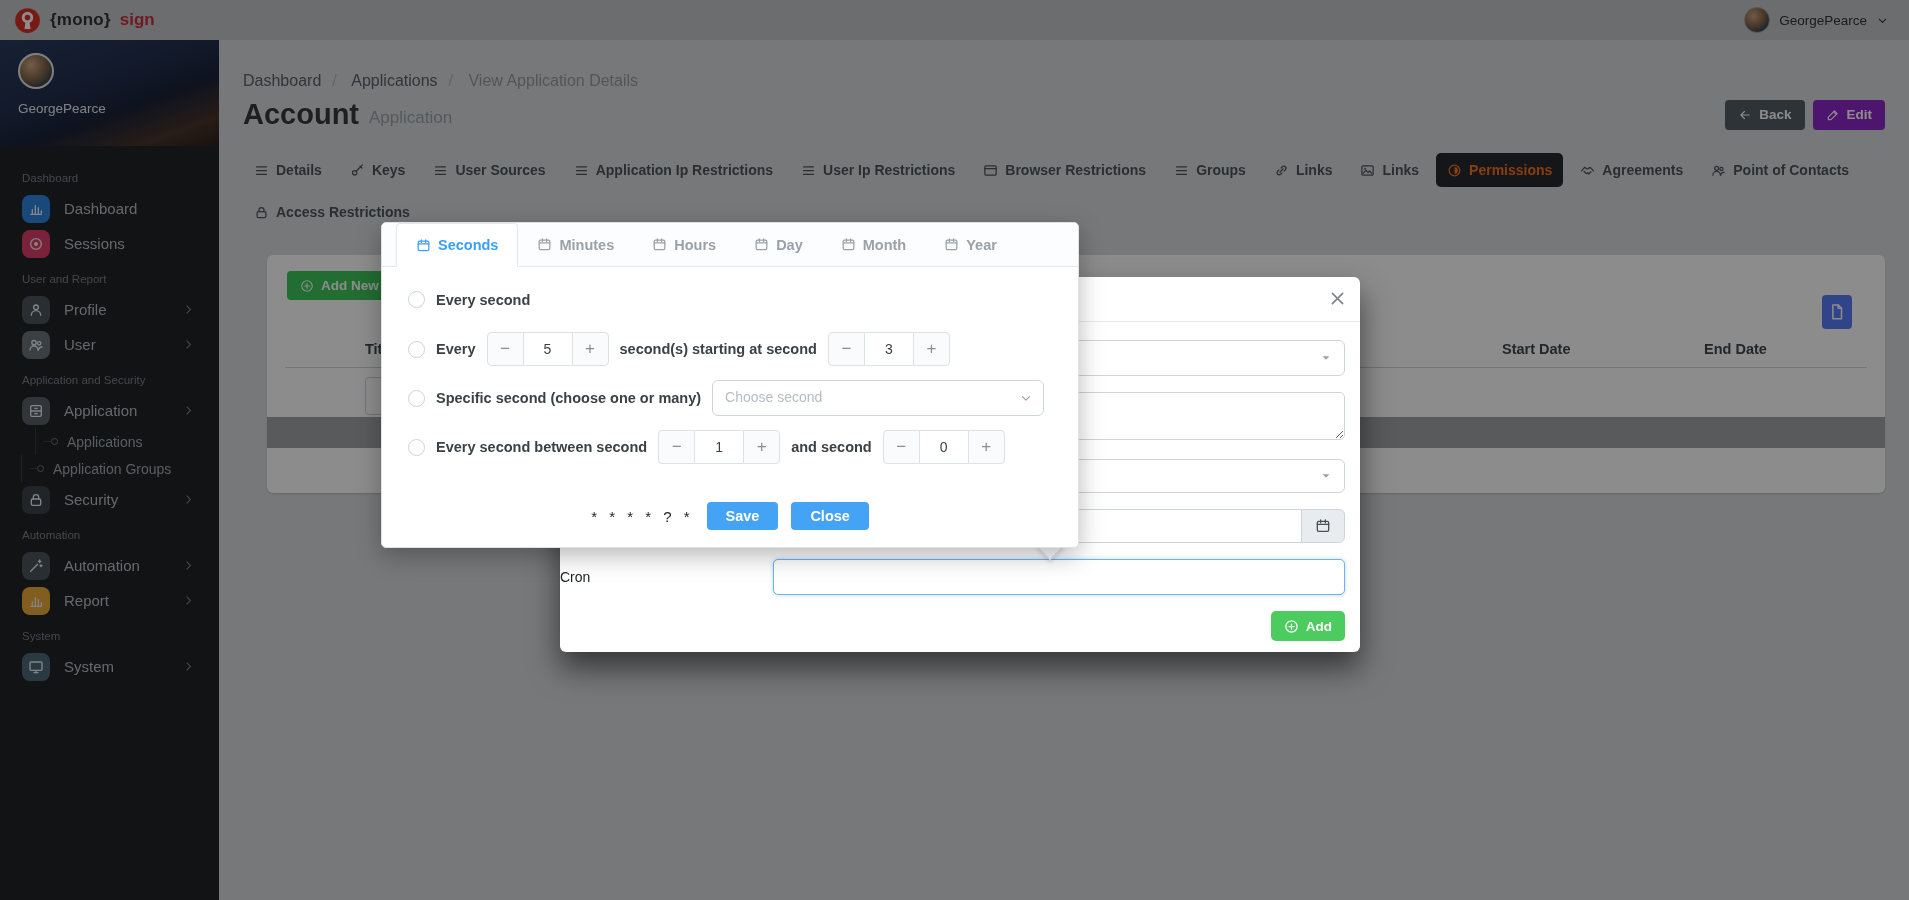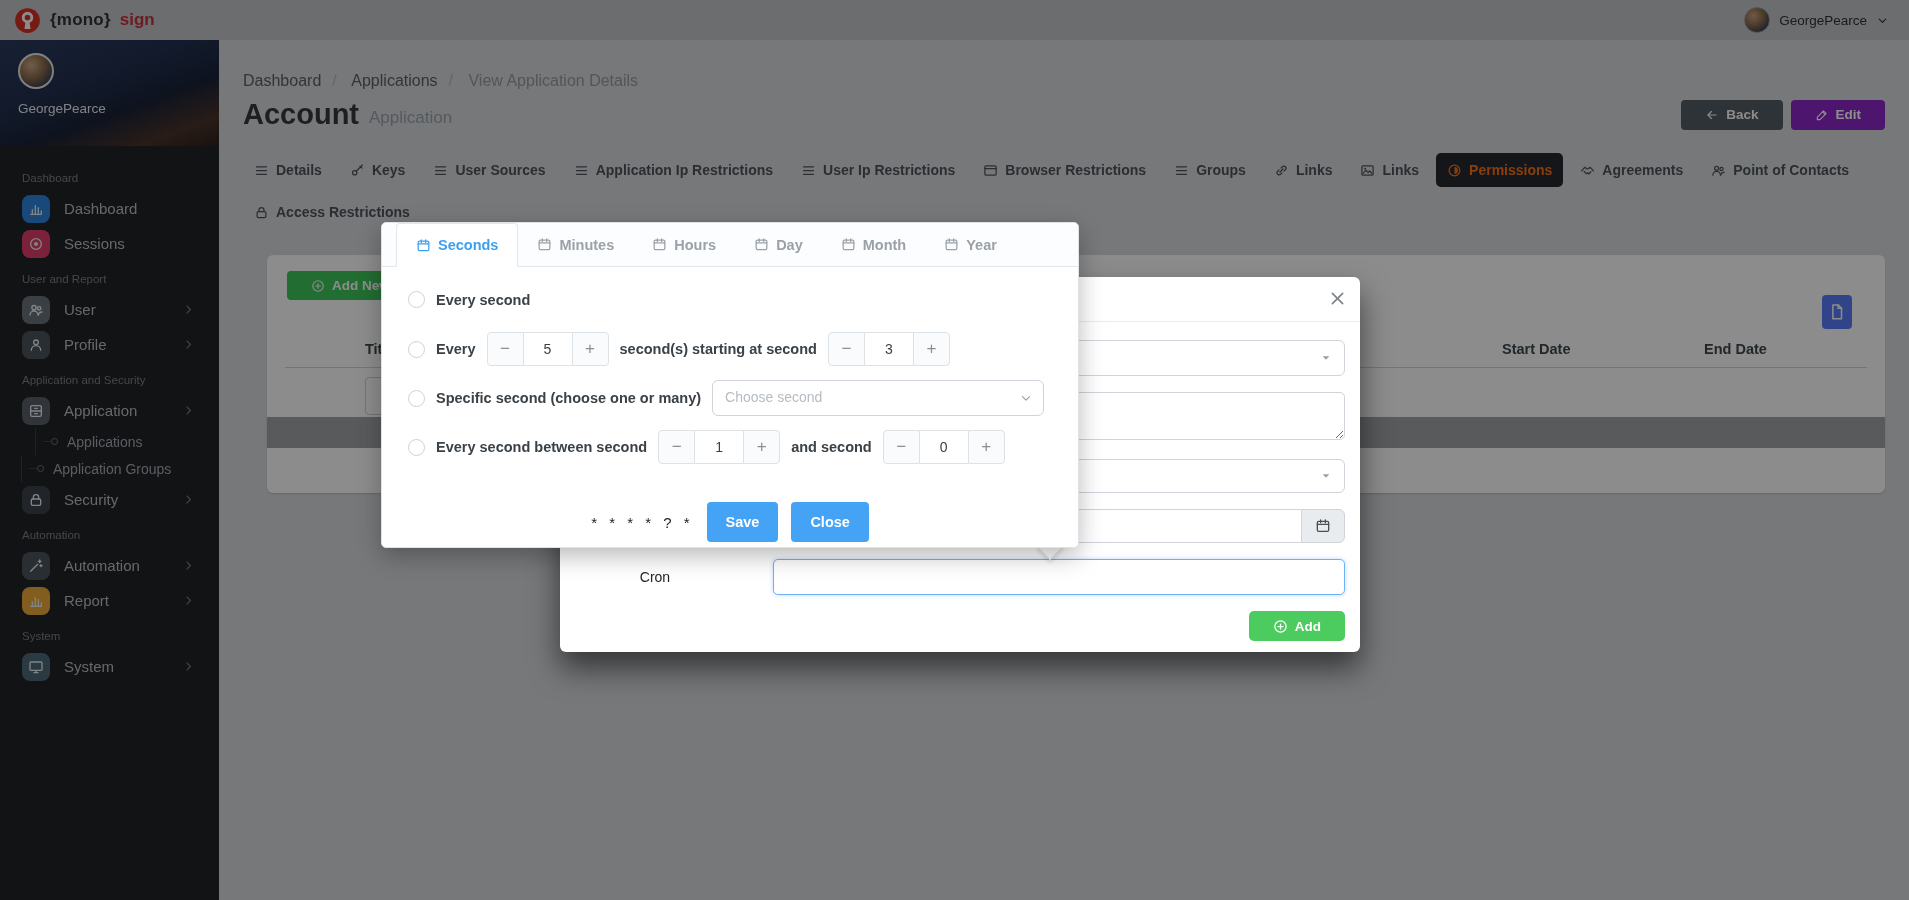--- a/index.html
+++ b/index.html
@@ -39,21 +39,21 @@
   
   .content{ position:absolute; left:219px; top:40px; right:0; bottom:0; padding:0 24px; }
   .breadcrumb{ padding-top:32px; font-size:16px; color:#59626a; }
   .crumb{ cursor:pointer; }
   .crumb:not(:last-of-type)::after{ content:"/"; margin:0 11px; color:#b2b8bd; }
   .crumb:last-of-type{ color:#959ca3; cursor:default; }
   .title-row{ display:flex; align-items:center; margin-top:8px; }
   .page-title{ font-size:29px; font-weight:700; color:#35393e; }
   .page-subtitle{ font-size:17px; color:#9aa3ab; margin-left:10px; position:relative; top:3px; }
   .title-actions{ margin-left:auto; display:flex; gap:8px; }
-  .btn{ display:inline-flex; align-items:center; gap:7px; border:none; border-radius:4px; font-family:inherit; font-weight:700; font-size:13.5px; color:#fff; padding:0 24px; height:30px; cursor:pointer; }
+  .btn{ display:inline-flex; align-items:center; gap:7px; border:none; border-radius:4px; font-family:inherit; font-weight:700; font-size:13.5px; color:#fff; padding:0 13px; height:30px; cursor:pointer; }
   .btn .bicon{ width:14px; height:14px; }
   .btn-back{ background:#555e66; }
   .btn-edit{ background:#8f27c9; }
 
   .tabs{ margin-top:22px; display:flex; flex-wrap:wrap; gap:8px 6px; max-width:1660px; }
   .tab{ display:flex; align-items:center; gap:7px; padding:9px 11px; font-size:14px; font-weight:700; color:#4d555c; border-radius:5px; cursor:pointer; white-space:nowrap; }
   .tab-icon{ width:15px; height:15px; }
   .tab[data-active="true"]{ background:#26292e; color:#f97316; }
 
   
@@ -67,21 +67,21 @@
   .stripe-row{ position:absolute; left:0; right:0; top:162px; height:31px; background:#a2a5a8; }
 
   
   .overlay{ position:absolute; inset:0; background:rgba(0,0,0,.45); z-index:50; }
 
   
   .modal{ position:absolute; left:560px; top:277px; width:800px; height:375px; background:#fff; border-radius:6px; z-index:60; box-shadow:0 16px 30px rgba(0,0,0,.55); }
   .modal-header{ height:45px; border-bottom:1px solid #e9ecef; position:relative; }
   .modal-close{ position:absolute; right:13px; top:12px; width:19px; height:19px; color:#7a8188; cursor:pointer; background:none; border:none; padding:0; }
   .m-row{ display:flex; align-items:center; margin-right:15px; }
-  .m-label{ width:213px; text-align:center; padding-right:23px; font-size:14px; color:#212529; flex:none; }
+  .m-label{ width:213px; text-align:left; padding-right:23px; font-size:14px; color:#212529; flex:none; }
   .m-ctrl{ flex:1; position:relative; }
   .sel{ height:36px; border:1px solid #ced4da; border-radius:6px; background:#fff; position:relative; cursor:pointer; }
   .sel.short{ height:34px; }
   .sel-caret{ position:absolute; right:10px; top:50%; margin-top:-8px; width:16px; height:16px; color:#9aa0a6; }
   .m-textarea{ width:100%; height:48px; border:1px solid #ced4da; border-radius:5px; resize:both; font-family:inherit; font-size:14px; padding:6px 10px; }
   .date-group{ display:flex; height:34px; }
   .date-input{ flex:1; border:1px solid #ced4da; border-right:none; border-radius:6px 0 0 6px; font-family:inherit; padding:0 10px; }
   .date-addon{ width:44px; background:#e9ecef; border:1px solid #ced4da; border-radius:0 6px 6px 0; color:#495057; padding:8px 13px; cursor:pointer; }
   .cron-input{ width:100%; height:36px; border:1px solid #6fb1f5; border-radius:5px; font-family:inherit; font-size:14px; padding:0 10px; outline:none; box-shadow:0 0 4px rgba(60,140,240,.35); }
   .modal-footer{ display:flex; justify-content:flex-end; margin:16px 15px 0 0; }
@@ -104,21 +104,21 @@
   .opt-text{ font-size:14.5px; font-weight:700; color:#3a4147; }
   .stepper{ display:flex; height:34px; }
   .step-btn{ width:37px; background:#fafbfc; border:1px solid #dde2e6; color:#868e96; font-size:17px; font-family:inherit; cursor:pointer; }
   .step-btn.minus{ border-radius:4px 0 0 4px; }
   .step-btn.plus{ border-radius:0 4px 4px 0; }
   .step-val{ width:48px; text-align:center; border:1px solid #dde2e6; border-left:none; border-right:none; font-family:inherit; font-size:14px; color:#3a4147; }
   .choose-sel{ width:332px; height:36px; }
   .sel-placeholder{ position:absolute; left:12px; top:8px; color:#b6bcc2; font-size:14px; }
   .cb-footer{ display:flex; align-items:center; justify-content:center; gap:13px; margin-top:38px; }
   .cron-expr{ font-size:15px; color:#212529; letter-spacing:4px; font-weight:400; }
-  .btn-blue{ background:#45a3f5; height:40px; border-radius:4px; font-size:14.5px; padding:10px 19px; }
+  .btn-blue{ background:#45a3f5; height:28px; border-radius:4px; font-size:14.5px; padding:10px 19px; }
   .r1{ margin-top:0; } .r2{ margin-top:24px; } .r3{ margin-top:14px; } .r4{ margin-top:14px; }
 </style>
 </head>
 <body>
 
 <div class="navbar">
   <div class="brand">
     <svg class="logo-badge" viewBox="0 0 24 24">
         <circle cx="12" cy="12" r="11" fill="#d93025"></circle>
         <circle cx="12" cy="9.3" r="3.8" fill="none" stroke="#fff" stroke-width="2.6"></circle>
@@ -175,47 +175,47 @@
 
           </div>
 
       </div>
 
       <div>
         <div class="side-section-label">User and Report</div>
 
           <div>
             <div class="side-item">
+              <span class="sq-icon" data-icon="person" style="background: rgb(75, 84, 92);">
+              <svg viewBox="0 0 24 24" fill="none" stroke="currentColor" stroke-width="2" stroke-linecap="round" stroke-linejoin="round">
+                <circle cx="12" cy="8" r="3.5"></circle>
+                <path d="M5 20a7 7 0 0114 0"></path>
+              </svg>
+            </span>
+              <span class="side-item-label">Profile</span>
+              <span class="side-chev" data-icon="chevR" data-chev="true">
+              <svg viewBox="0 0 24 24" fill="none" stroke="currentColor" stroke-width="2" stroke-linecap="round" stroke-linejoin="round">
+                <path d="M9 5.5l6.5 6.5L9 18.5"></path>
+              </svg>
+            </span>
+            </div>
+
+          </div>
+
+          <div>
+            <div class="side-item">
               <span class="sq-icon" data-icon="people" style="background: rgb(107, 116, 124);">
               <svg viewBox="0 0 24 24" fill="none" stroke="currentColor" stroke-width="2" stroke-linecap="round" stroke-linejoin="round">
                 <circle cx="9" cy="8.5" r="3.2"></circle>
                 <path d="M3 19.5a6 6 0 0112 0"></path>
                 <circle cx="16.8" cy="9.5" r="2.5"></circle>
                 <path d="M15.5 19.5a5.5 5.5 0 015.5-4.5"></path>
               </svg>
             </span>
               <span class="side-item-label">User</span>
-              <span class="side-chev" data-icon="chevR" data-chev="true">
-              <svg viewBox="0 0 24 24" fill="none" stroke="currentColor" stroke-width="2" stroke-linecap="round" stroke-linejoin="round">
-                <path d="M9 5.5l6.5 6.5L9 18.5"></path>
-              </svg>
-            </span>
-            </div>
-
-          </div>
-
-          <div>
-            <div class="side-item">
-              <span class="sq-icon" data-icon="person" style="background: rgb(75, 84, 92);">
-              <svg viewBox="0 0 24 24" fill="none" stroke="currentColor" stroke-width="2" stroke-linecap="round" stroke-linejoin="round">
-                <circle cx="12" cy="8" r="3.5"></circle>
-                <path d="M5 20a7 7 0 0114 0"></path>
-              </svg>
-            </span>
-              <span class="side-item-label">Profile</span>
               <span class="side-chev" data-icon="chevR" data-chev="true">
               <svg viewBox="0 0 24 24" fill="none" stroke="currentColor" stroke-width="2" stroke-linecap="round" stroke-linejoin="round">
                 <path d="M9 5.5l6.5 6.5L9 18.5"></path>
               </svg>
             </span>
             </div>
 
           </div>
 
       </div>

